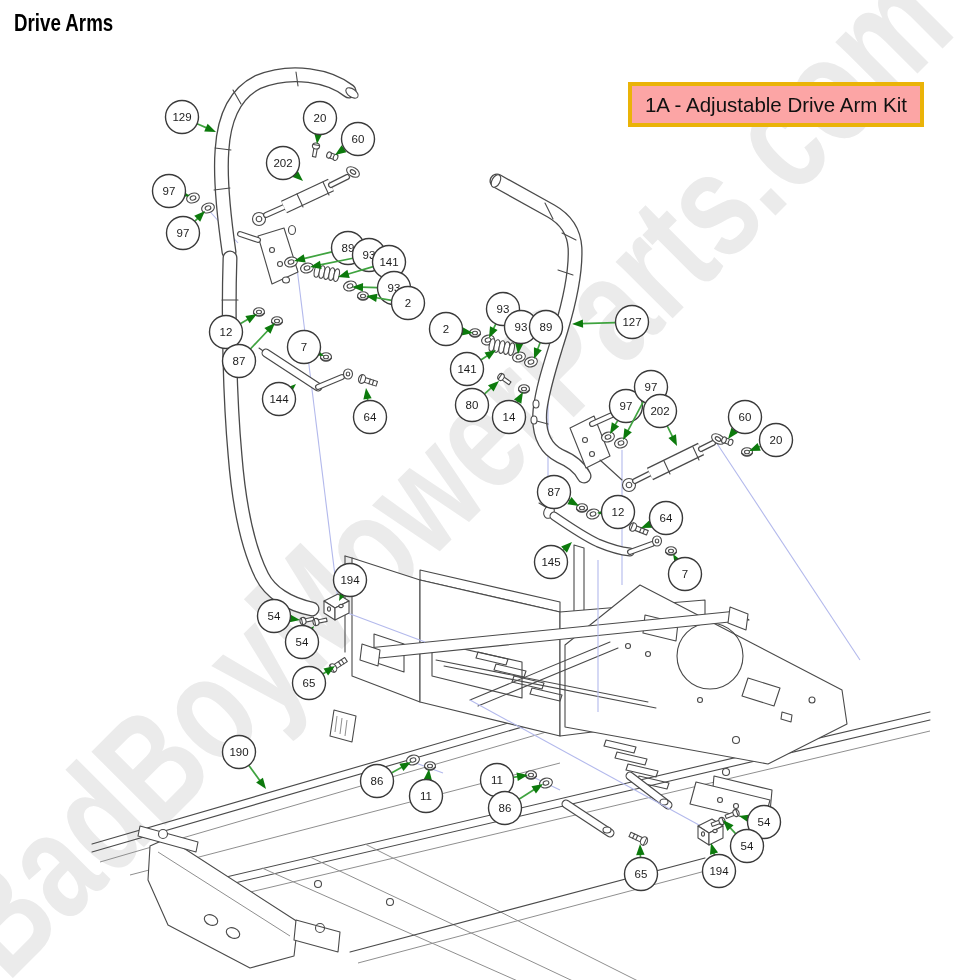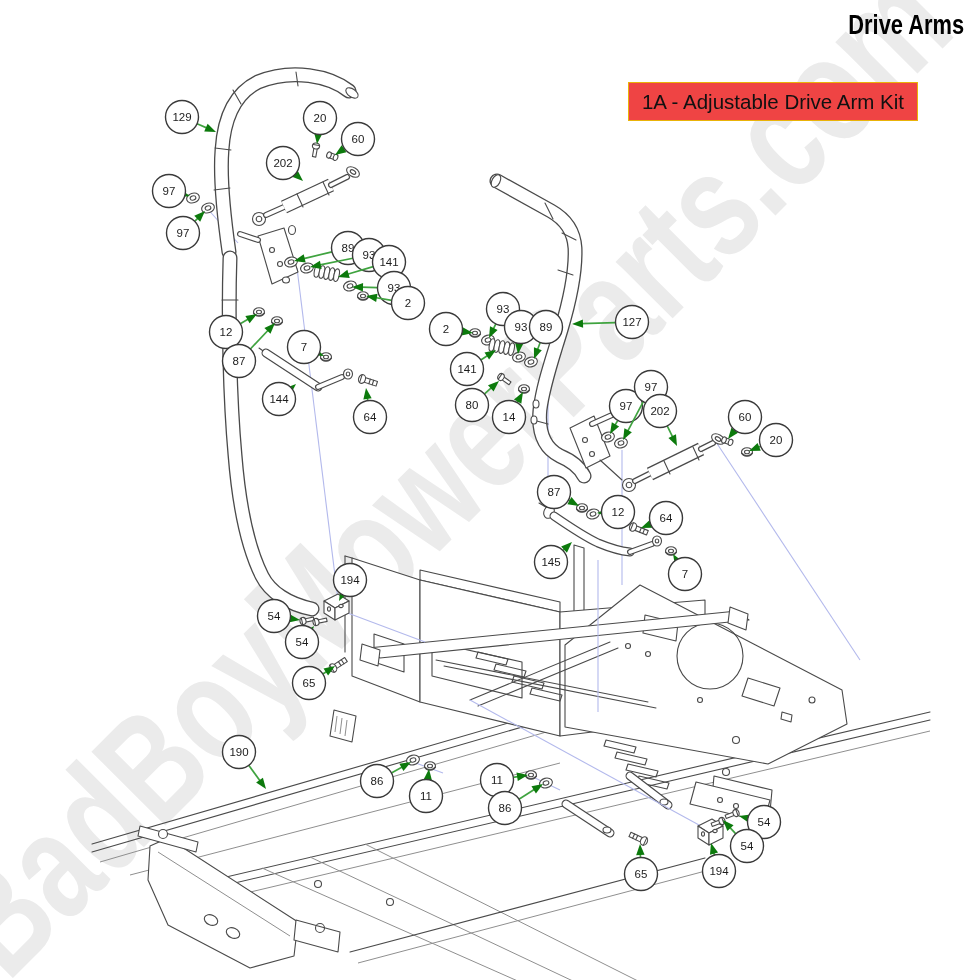--- a/index.html
+++ b/index.html
@@ -1,23 +1,23 @@
 <!DOCTYPE html>
 <html><head>
 <meta charset="utf-8">
 <style>
   html,body{margin:0;padding:0;background:#fff;}
   #stage{position:relative;width:980px;height:980px;background:#fff;overflow:hidden;
          font-family:"Liberation Sans",sans-serif;}
   #diagram{position:absolute;left:0;top:0;}
-  .title{position:absolute;top:9px;left:0;width:980px;text-align:right;
-         font-weight:bold;font-size:28px;color:#000;letter-spacing:0;}
+  .title{position:absolute;top:9px;left:0;width:980px;text-align:left;
+         font-weight:bold;font-size:24px;color:#000;letter-spacing:0;}
   .title span{display:inline-block;transform:scaleX(0.78);}
   .kitbox{position:absolute;left:628px;top:82px;width:288px;height:37px;
-          border:1px solid #eab308;background:#ef4444;display:flex;align-items:center;
+          border:4px solid #eab308;background:#fca5a5;display:flex;align-items:center;
           justify-content:center;font-size:20.5px;color:#111;white-space:nowrap;}
   
   .ln{stroke:#4a4a4a;stroke-width:1.1;fill:none;stroke-linejoin:round;stroke-linecap:round;}
   .lt{stroke:#8f8f8f;stroke-width:1;fill:none;}
   .fw{stroke:#4a4a4a;stroke-width:1.1;fill:#fff;stroke-linejoin:round;}
   .tube-o{stroke:#4a4a4a;stroke-width:15;fill:none;stroke-linecap:round;}
   .tube-i{stroke:#fff;stroke-width:12.4;fill:none;stroke-linecap:round;}
   .rod-o{stroke:#4a4a4a;stroke-width:9;fill:none;stroke-linecap:round;}
   .rod-i{stroke:#fff;stroke-width:6.6;fill:none;stroke-linecap:round;}
   .bod-o{stroke:#4a4a4a;stroke-width:14;fill:none;stroke-linecap:butt;}

